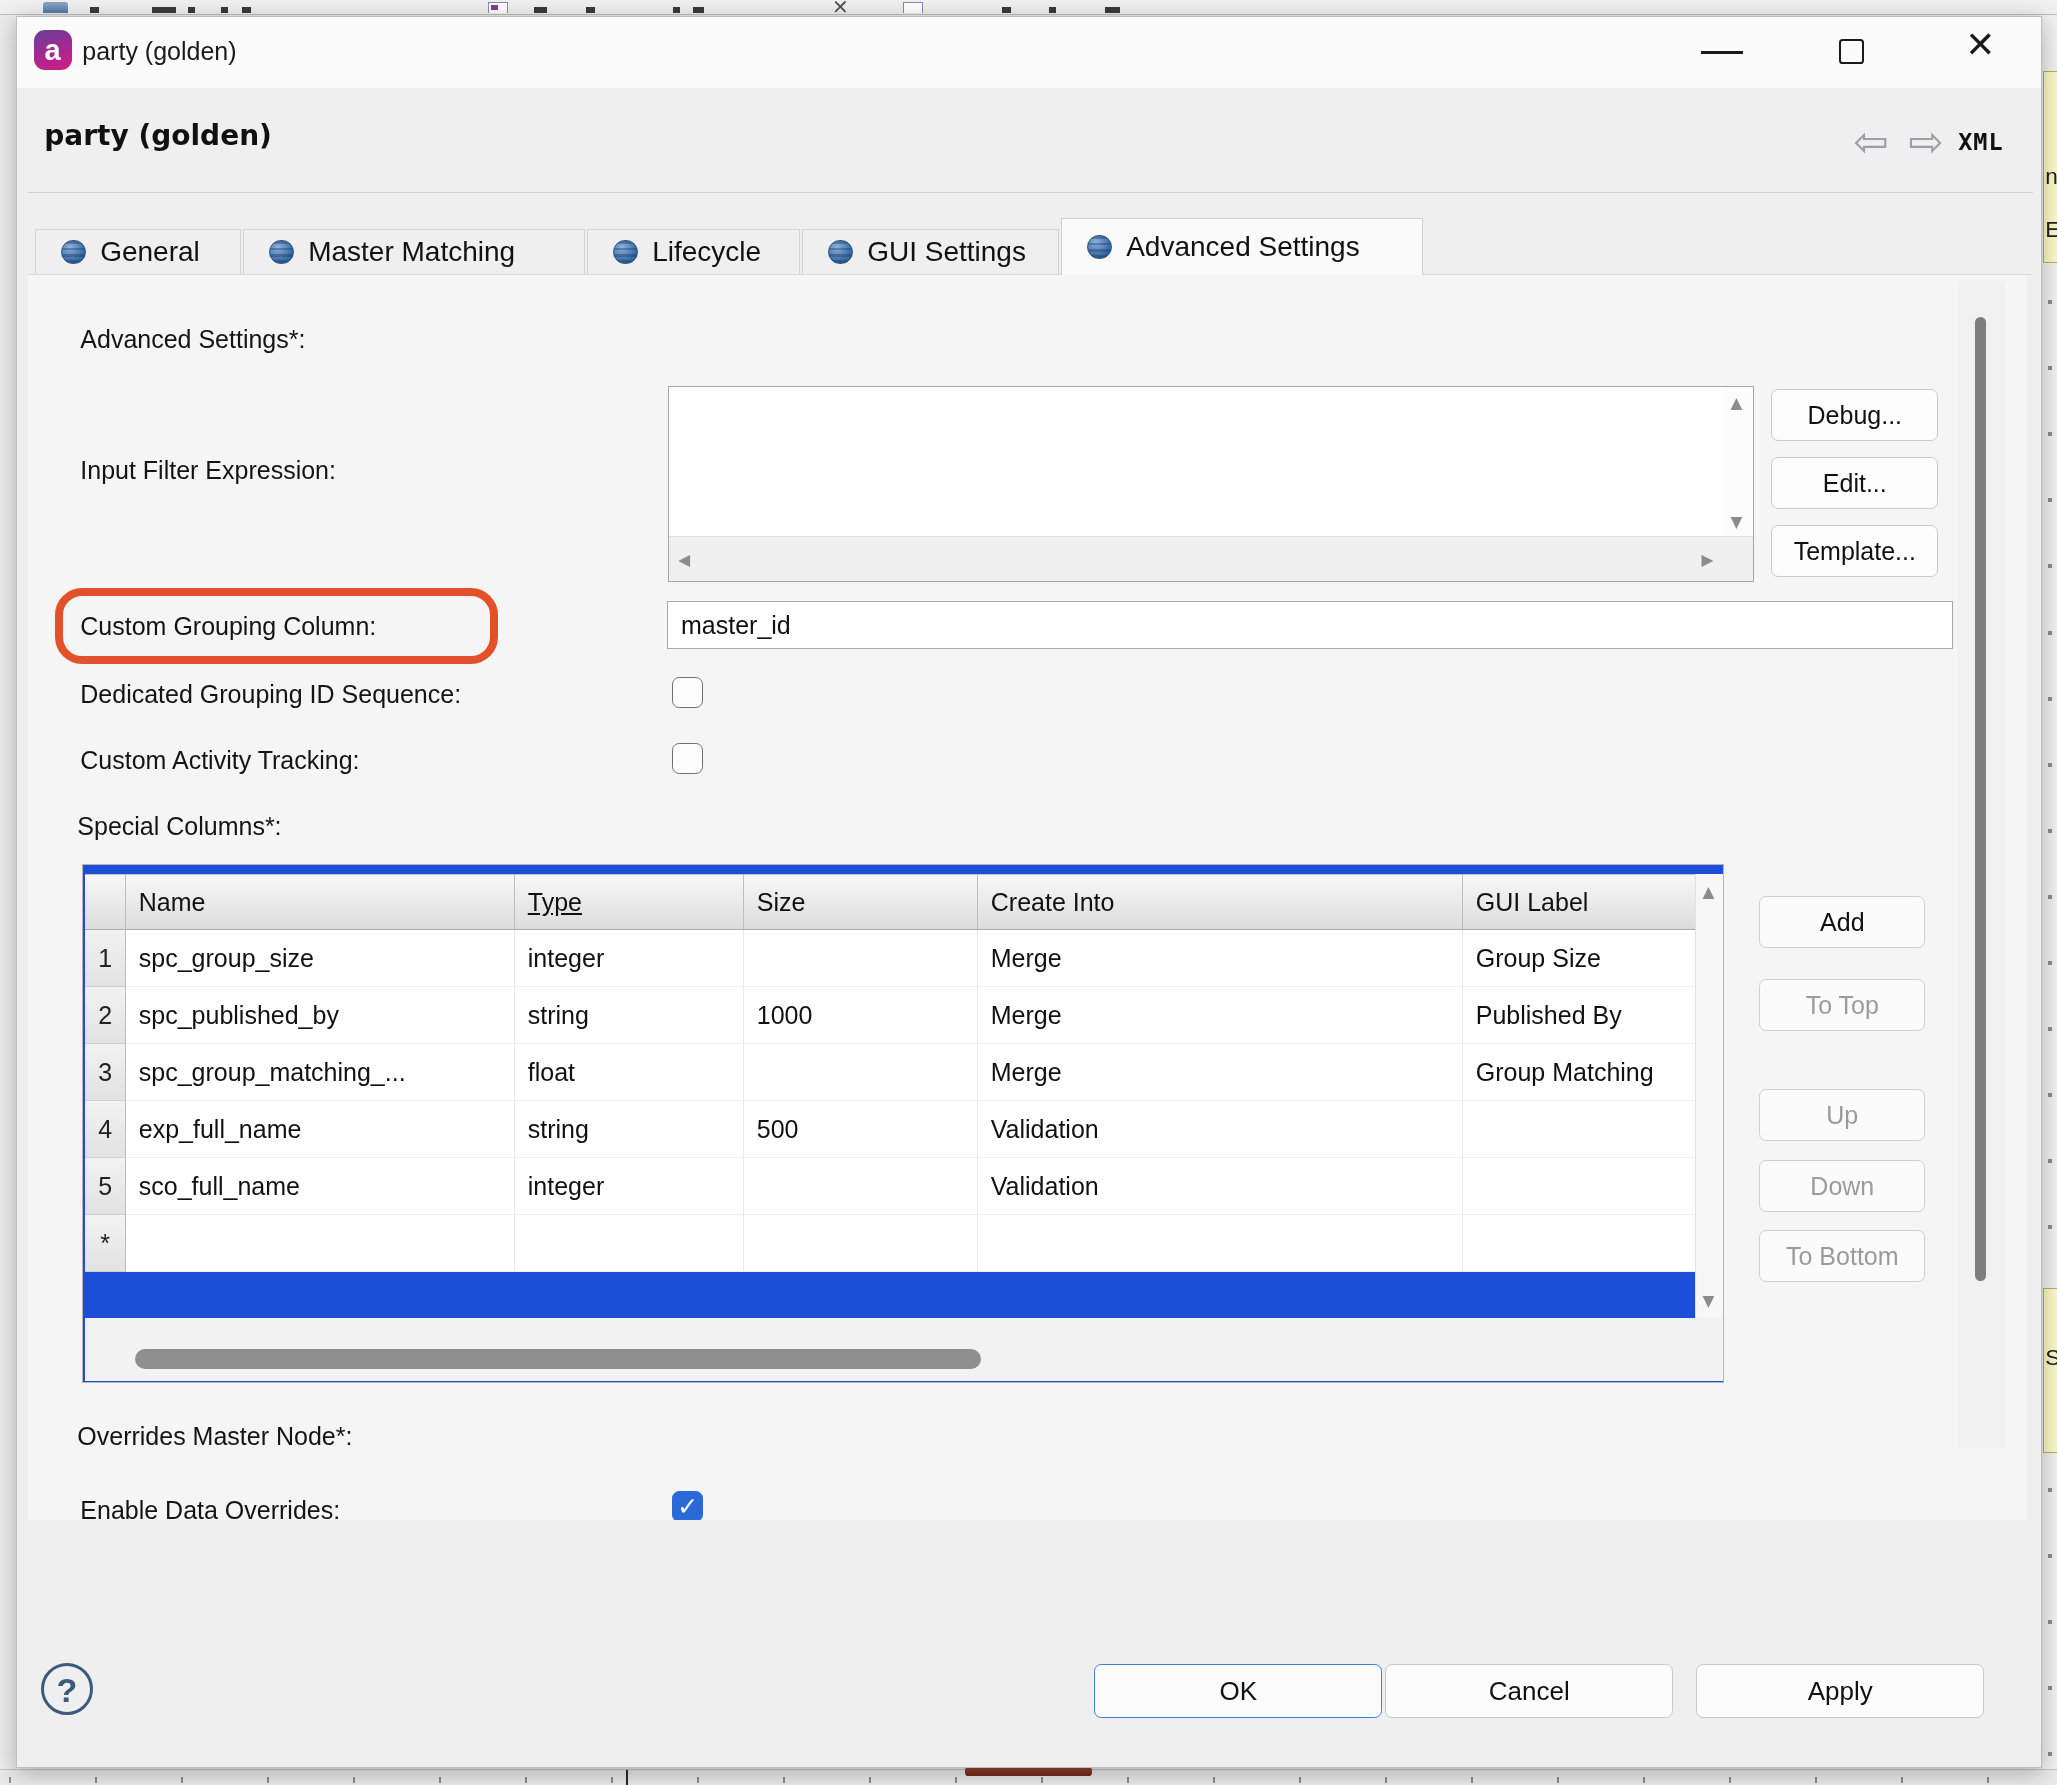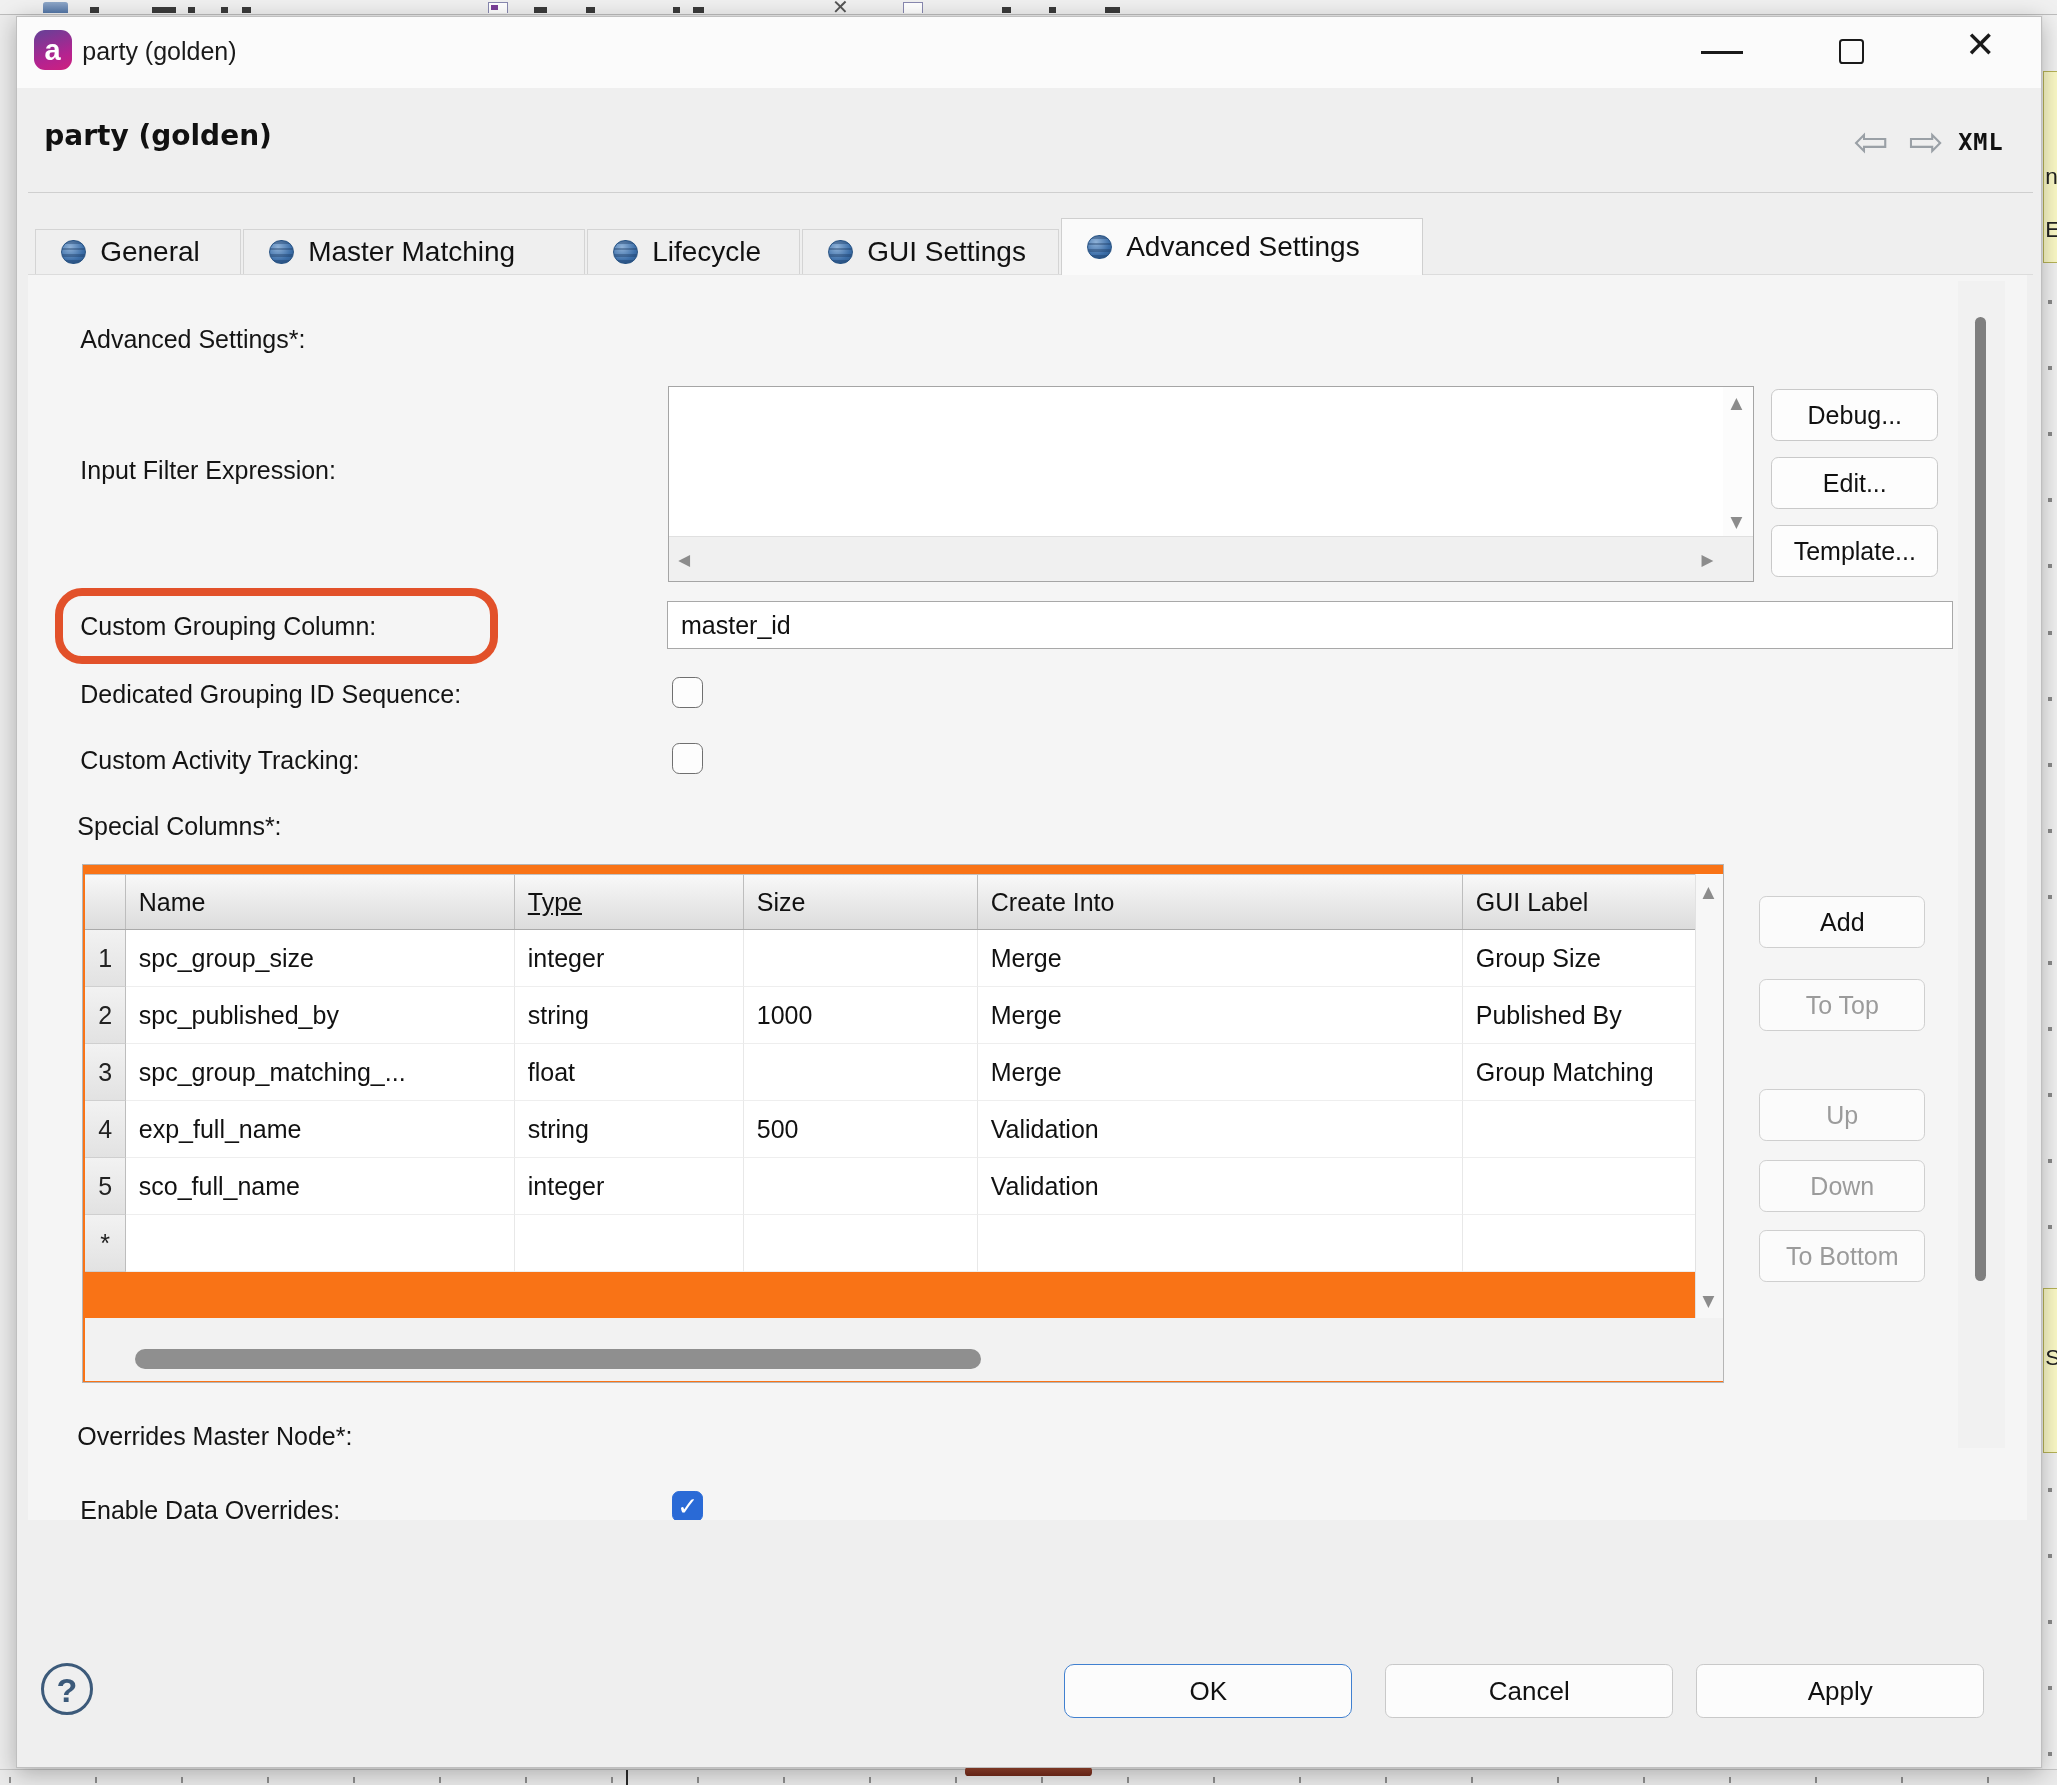--- a/index.html
+++ b/index.html
@@ -73,21 +73,21 @@
 
   
   .highlight { position:absolute; left:27px; top:313px; width:443px; height:76px; border:8.1px solid #e2512a; border-radius:27px; }
 
   .text-field { position:absolute; background:#fff; border:0.9px solid #a8a8a8; font-size:25px; color:#111;
     display:flex; align-items:center; padding-left:12.7px; }
   .checkbox { position:absolute; width:31px; height:31px; background:#fdfdfd; border:1.8px solid #6f6f6f; border-radius:7.2px; }
   .checkbox.checked { background:#2a6ad6; border-color:#2a6ad6; color:#fff; font-size:25px; text-align:center; line-height:29px; }
 
   
-  .tbl-wrap { position:absolute; left:54px; top:589px; width:1642px; height:519px; background:#f97316; border:0.9px solid #b5b5b5; overflow:hidden; }
+  .tbl-wrap { position:absolute; left:54px; top:589px; width:1642px; height:519px; background:#1d4ed8; border:0.9px solid #b5b5b5; overflow:hidden; }
   .tbl-head { position:absolute; left:1.8px; top:9px; height:56px; background:linear-gradient(180deg,#f8f8f8,#dcdcdc);
     border-top:0.9px solid #c2c2c2; border-bottom:0.9px solid #aaa; display:flex; }
   .hcell { height:100%; border-right:0.9px solid #bdbdbd; font-size:25px; color:#111; display:flex; align-items:center; padding-left:12.7px; }
   .trow { position:absolute; left:1.8px; height:57px; display:flex; }
   .ncell { width:41px; background:linear-gradient(180deg,#f2f2f2,#e2e2e2); border-right:0.9px solid #bdbdbd;
     border-bottom:0.9px solid #cfcfcf; font-size:25px; color:#222; display:flex; align-items:center; justify-content:center; }
   .dcell { border-right:0.9px solid #e8e8e8; border-bottom:0.9px solid #eee; font-size:25px; color:#111;
     display:flex; align-items:center; padding-left:12.7px; overflow:hidden; white-space:nowrap; background:#fff; }
   .tbl-vscroll { position:absolute; right:0; top:9px; width:28px; height:445px; background:#f7f7f7; border-left:0.9px solid #e2e2e2; }
   .tbl-foot { position:absolute; left:1.8px; bottom:1.8px; width:1638px; height:63px; background:#f2f2f2; }
@@ -324,19 +324,19 @@
       <div class="lbl" style="left:49px; top:1147px;">Overrides Master Node*:</div>
       <div class="lbl" style="left:52px; top:1221px;">Enable Data Overrides:</div>
       <div class="checkbox checked" style="left:644px; top:1216px;">✓</div>
 
       <div class="dlg-scroll-track">
         <div class="dlg-scroll-thumb"></div>
       </div>
     </div>
 
     <div class="help-circle">?</div>
-    <div class="dlg-btn default" style="left:1047px;border-radius:10px;">OK</div>
+    <div class="dlg-btn default" style="left:1077px;">OK</div>
     <div class="dlg-btn" style="left:1368px;">Cancel</div>
     <div class="dlg-btn" style="left:1679px;">Apply</div>
   </div>
 
 </div>
 
 
 </body></html>

